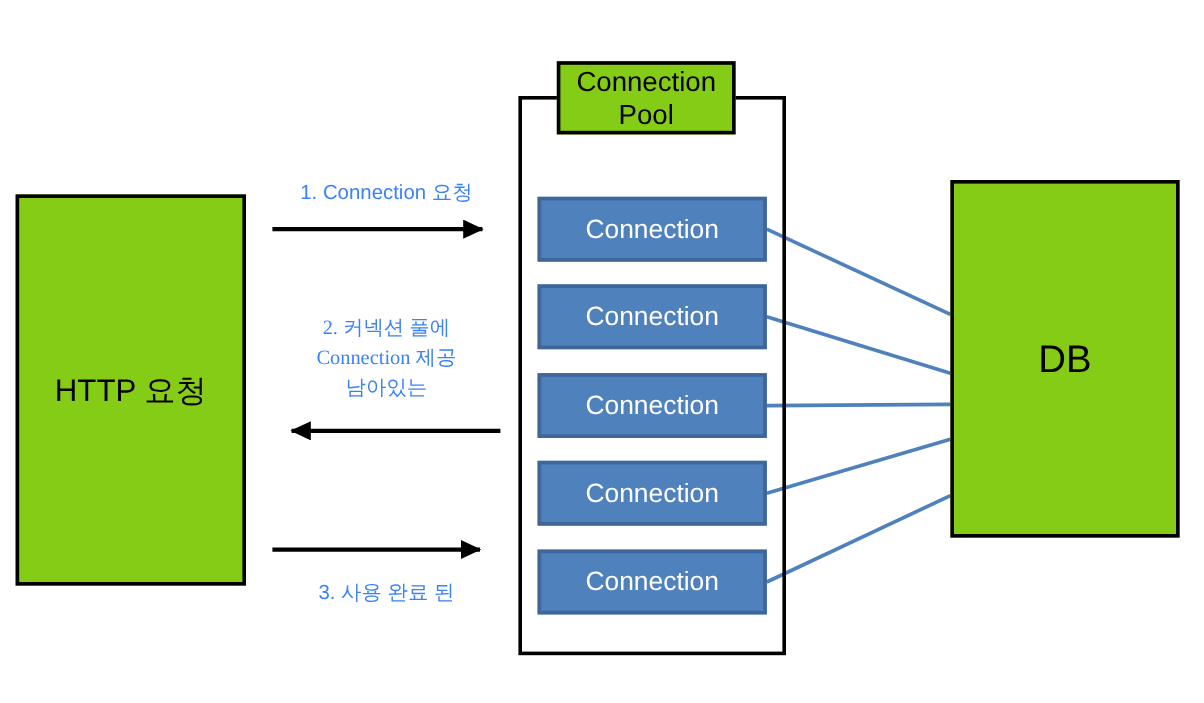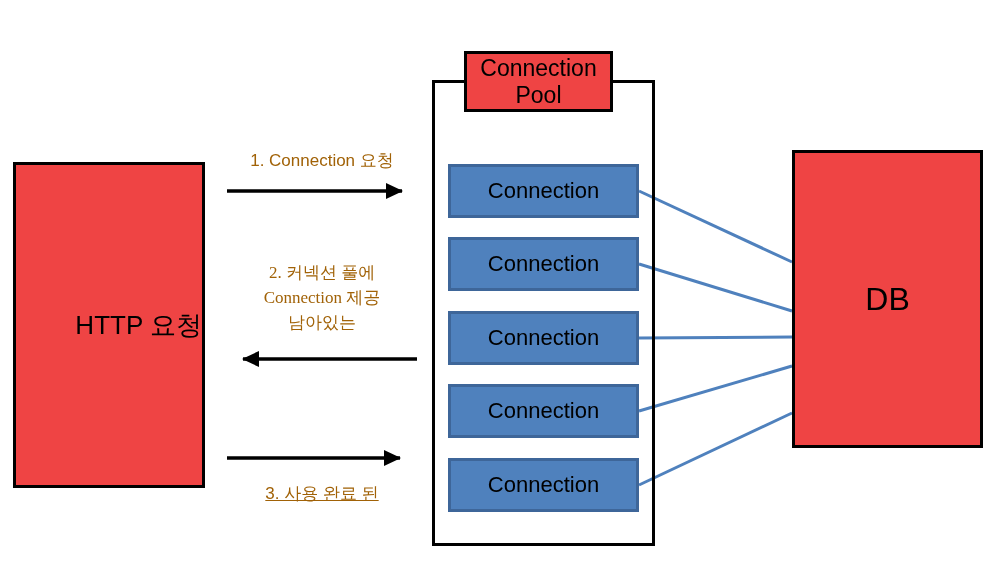--- a/index.html
+++ b/index.html
@@ -17,33 +17,32 @@
   .lines-layer {
     position: absolute;
     left: 0; top: 0;
     width: 1003px; height: 586px;
     pointer-events: none;
   }
 
   .box {
     position: absolute;
     border: 3px solid #000000;
-    background: #ef4444;
+    background: #84cc16;
     display: flex;
     align-items: center;
     justify-content: center;
     text-align: center;
     color: #000000;
   }
 
   .http-box {
     left: 13px; top: 162px;
     width: 192px; height: 326px;
     font-size: 26px;
-    justify-content: flex-end;
   }
 
   .pool-rect {
     left: 432px; top: 80px;
     width: 223px; height: 466px;
     background: transparent;
   }
 
   .pool-title {
     left: 464px; top: 51px;
@@ -58,46 +57,46 @@
     width: 191px; height: 298px;
     font-size: 32px;
   }
 
   .conn-box {
     position: absolute;
     left: 448px;
     width: 191px; height: 54px;
     background: #4F81BD;
     border: 3px solid #3E6699;
-    color: #000000;
+    color: #ffffff;
     display: flex;
     align-items: center;
     justify-content: center;
     font-size: 22px;
     z-index: 2;
   }
   .conn-1 { top: 164px; }
   .conn-2 { top: 237px; }
   .conn-3 { top: 311px; }
   .conn-4 { top: 384px; }
   .conn-5 { top: 458px; }
 
   .step-label {
     position: absolute;
     left: 217px;
     width: 210px;
     text-align: center;
     font-size: 17px;
     line-height: 25px;
-    color: #a16207;
+    color: #3b82f6;
     z-index: 2;
   }
   .step-1 { top: 148px; }
   .step-2 { top: 260px; font-family: Liberation Serif, serif; }
-  .step-3 { top: 481px; text-decoration: underline; }
+  .step-3 { top: 481px; }
 </style>
 </head>
 <body>
 
 <div class="canvas">
 
   <svg class="lines-layer" viewBox="0 0 1003 586" xmlns="http://www.w3.org/2000/svg">
     <defs>
       <marker id="ah" markerUnits="userSpaceOnUse" markerWidth="22" markerHeight="18" refX="16" refY="8" orient="auto">
         <path d="M0,0 L17,8 L0,16 Z" fill="#000000"></path>

